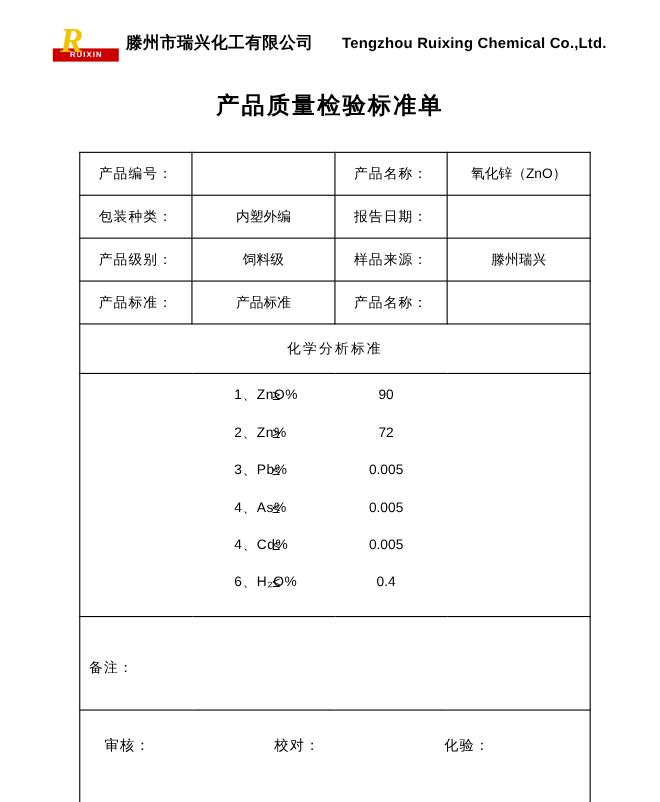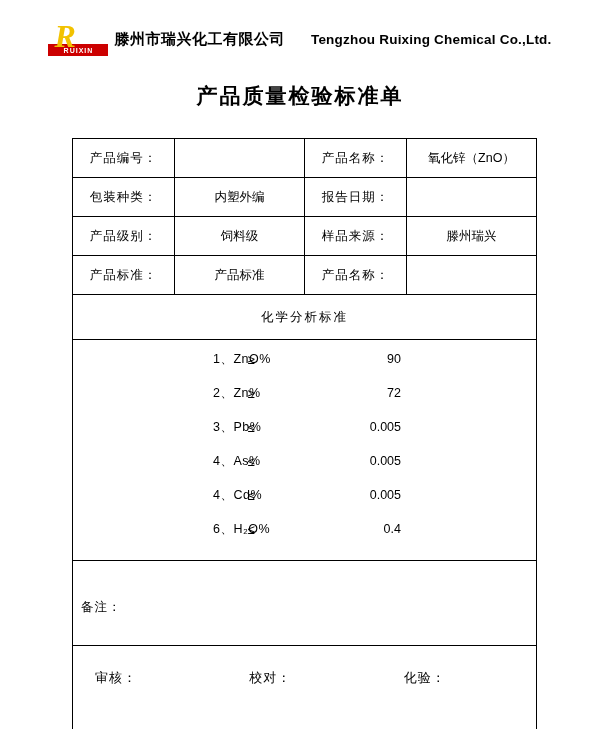--- a/index.html
+++ b/index.html
@@ -137,21 +137,21 @@
     letter-spacing: 0.5px;
     white-space: nowrap;
   }
   .chem-op {
     width: 60px;
     text-align: center;
     font-size: 13px;
   }
   .chem-val {
     width: 120px;
-    text-align: right;
+    text-align: center;
     padding-left: 20px;
     box-sizing: border-box;
   }
 
   .remark-cell {
     height: 76px !important;
     vertical-align: top;
     padding-top: 8px !important;
     letter-spacing: 1px;
   }

